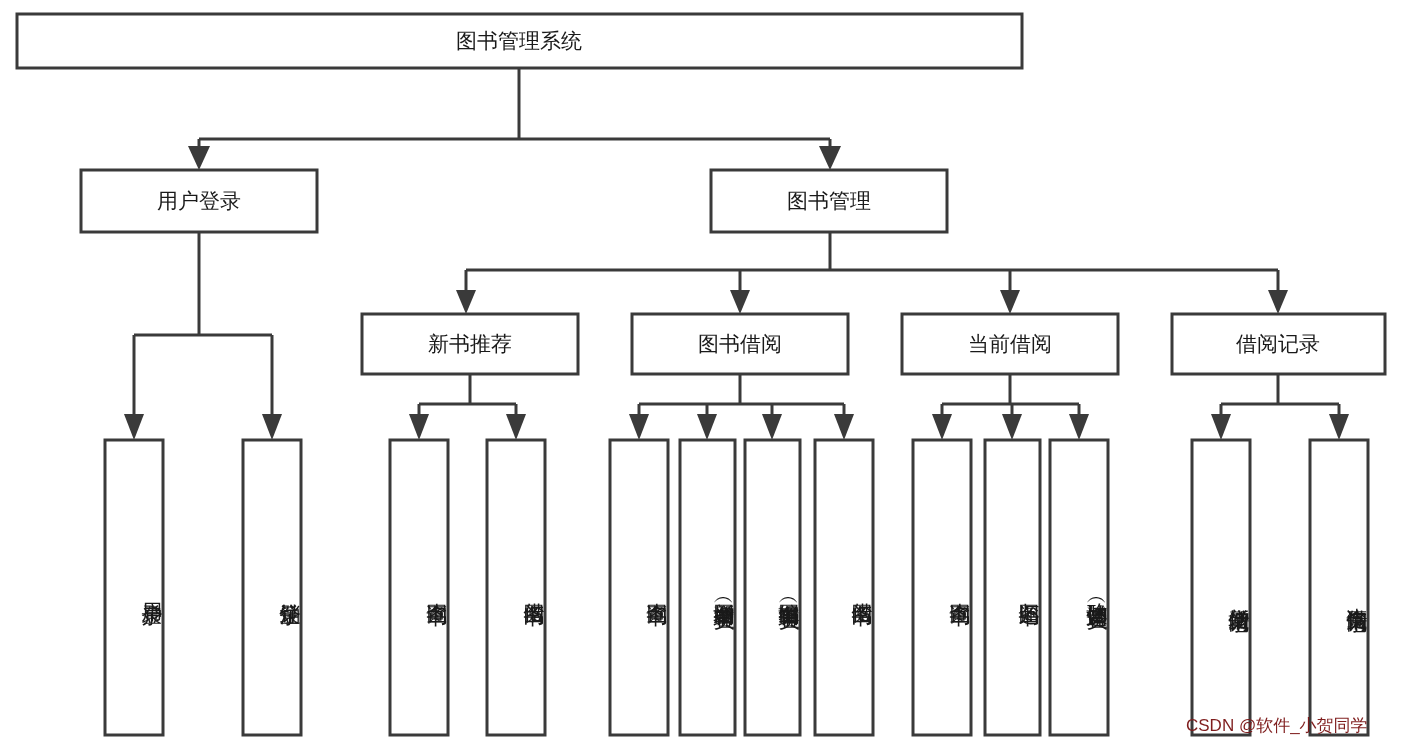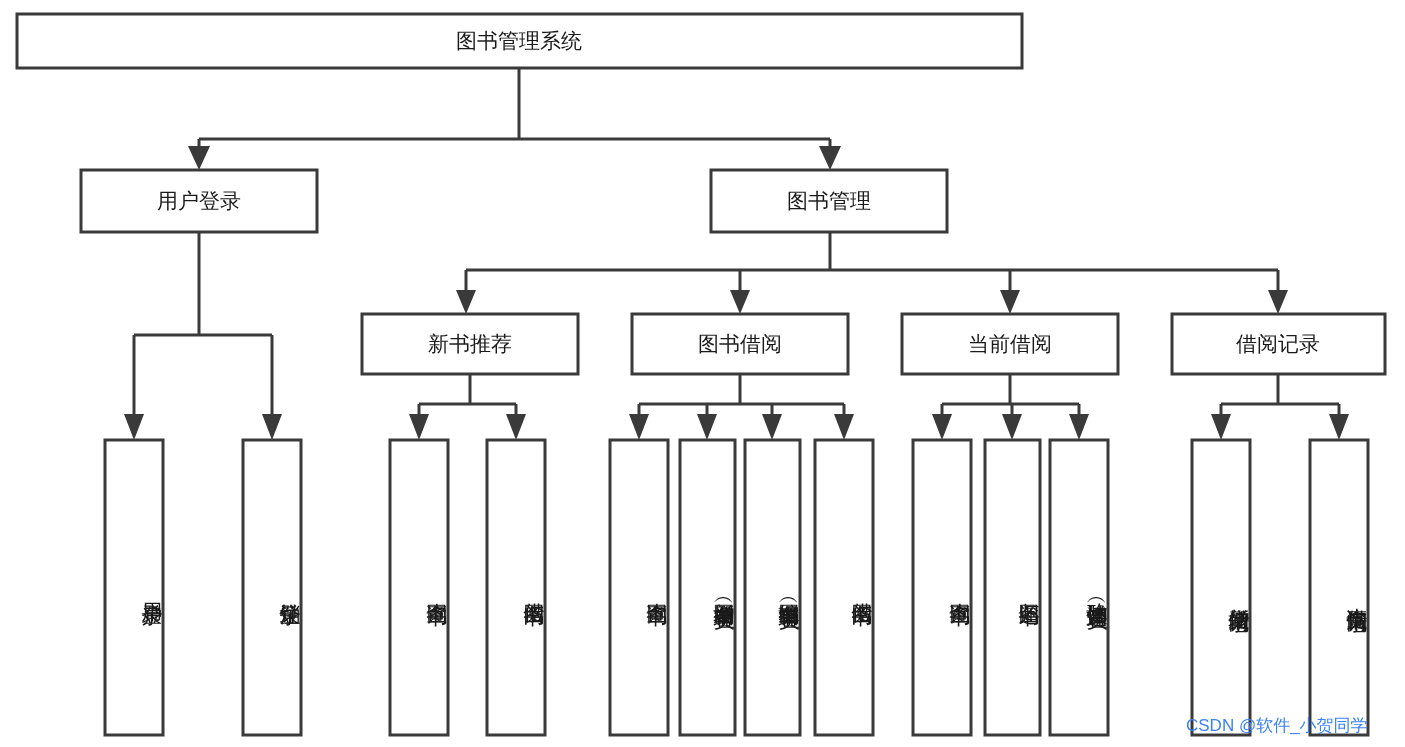--- a/index.html
+++ b/index.html
@@ -61,21 +61,21 @@
     display: flex;
     align-items: flex-start;
     justify-content: center;
     white-space: nowrap;
     pointer-events: none;
   }
   .watermark {
     position: absolute;
     font-family: "Liberation Sans", "DejaVu Sans", sans-serif;
     font-size: 17px;
-    color: #3b82f6;
+    color: #7f1d1d;
     white-space: nowrap;
     left: 1186px;
     top: 714px;
   }
 </style>
 </head>
 <body>
 
 <div id="diagram-root">
 

